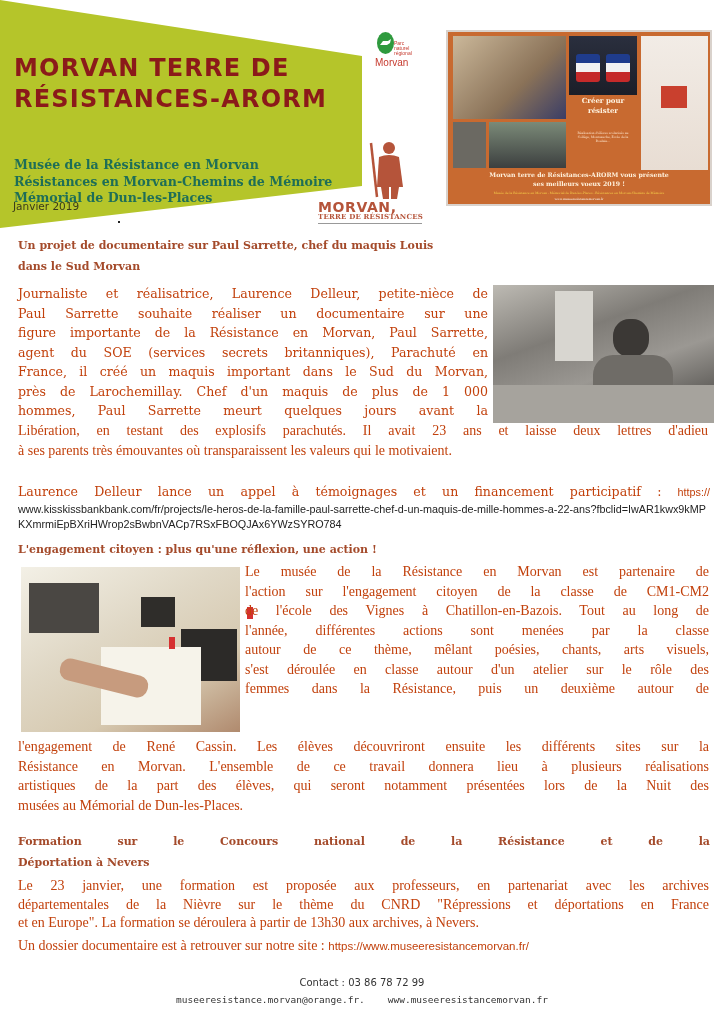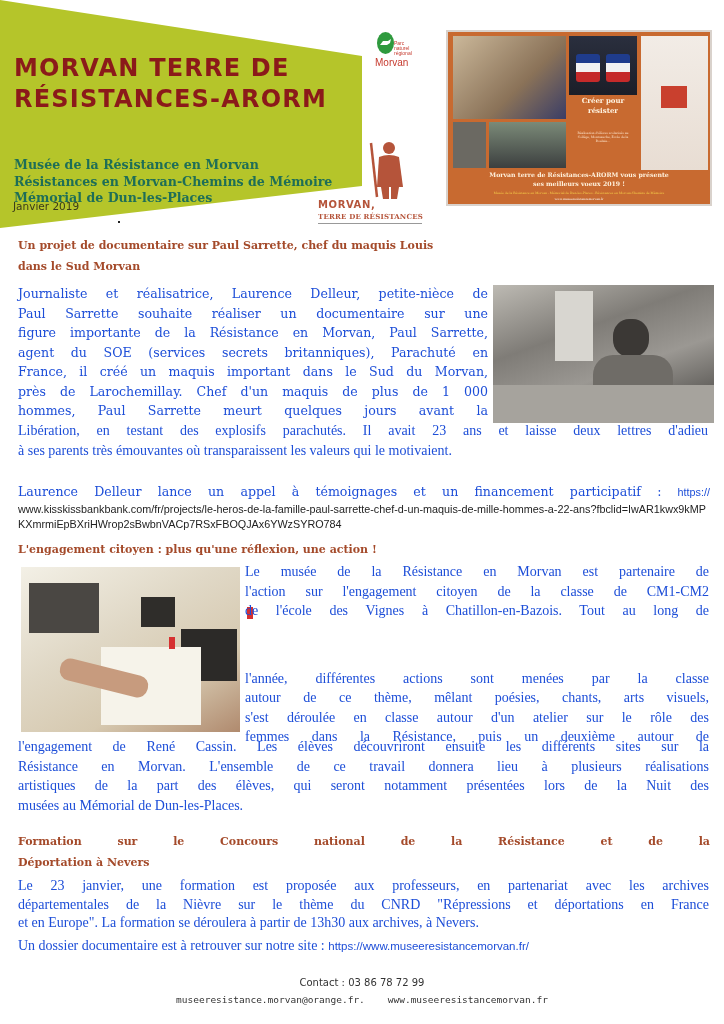--- a/index.html
+++ b/index.html
@@ -30,21 +30,21 @@
 
   
   .parc-logo { position: absolute; left: 370px; top: 30px; width: 38px; height: 50px; }
   .parc-circle { position: absolute; left: 7px; top: 2px; width: 17px; height: 22px; border-radius: 50%; background: #2f9a3e; }
   .parc-label-small { position: absolute; left: 24px; top: 11px; font-family: "Liberation Sans", sans-serif; font-size: 5px; color: #c63a2e; line-height: 5px; }
   .parc-label-big { position: absolute; left: 5px; top: 27px; font-family: "Liberation Sans", sans-serif; font-size: 10px; color: #c63a2e; }
 
   
   .mtr-logo { position: absolute; left: 316px; top: 135px; width: 110px; height: 92px; }
   .mtr-figure { position: absolute; left: 47px; top: 4px; width: 44px; height: 60px; }
-  .mtr-name { position: absolute; left: 2px; top: 64px; font-family: "DejaVu Sans", sans-serif; font-weight: bold; font-size: 10px; color: #b5543a; letter-spacing: 0.6px; }
+  .mtr-name { position: absolute; left: 2px; top: 64px; font-family: "DejaVu Sans", sans-serif; font-weight: bold; font-size: 14px; color: #b5543a; letter-spacing: 0.6px; }
   .mtr-sub { position: absolute; left: 2px; top: 77px; font-family: "DejaVu Serif", serif; font-weight: bold; font-size: 7px; color: #b5543a; letter-spacing: 0.2px; }
   .mtr-line { position: absolute; left: 2px; top: 88px; width: 104px; height: 1px; background: #999; }
 
   
   .card { position: absolute; left: 446px; top: 30px; width: 266px; height: 176px; background: #c86a30; border: 2px solid #d9d2cc; }
   .card-photo { position: absolute; }
   .card-photo.p1 { left: 5px; top: 4px; width: 113px; height: 83px; background: linear-gradient(135deg,#cbb89a,#8a7258 60%,#3a3d66); }
   .card-photo.p2 { left: 121px; top: 4px; width: 68px; height: 59px; background: linear-gradient(180deg,#2a2f3e,#1b1e28); }
   .card-photo.p3 { left: 193px; top: 4px; width: 67px; height: 134px; background: linear-gradient(180deg,#f2ece6,#e8ddd3); }
   .card-photo.p4 { left: 5px; top: 90px; width: 33px; height: 46px; background: #6b6962; }
@@ -57,21 +57,21 @@
   .card-url { position: absolute; left: 4px; top: 165px; width: 254px; text-align: center; font-size: 3px; color: #ffffff; }
 
   
   .h {
     position: absolute; left: 18px;
     font-family: "DejaVu Serif", serif; font-weight: bold; color: #a44a2a;
     font-size: 11px; line-height: 21px;
   }
   .p {
     position: absolute;
-    font-family: "DejaVu Serif", serif; font-size: 12.6px; line-height: 19.5px; color: #1d4ed8;
+    font-family: "DejaVu Serif", serif; font-size: 12.6px; line-height: 19.5px; color: #c2410c;
     text-align: justify;
   }
   .p.cond { font-family: "Liberation Serif", serif; font-size: 14px; line-height: 19.5px; }
   .link-small { font-family: "Liberation Sans", sans-serif; font-size: 10.8px; }
   .url-block { position: absolute; left: 18px; top: 502px; width: 690px; font-family: "Liberation Sans", sans-serif; font-size: 10.8px; line-height: 15px; color: #222; word-break: break-all; }
 
   .photo { position: absolute; }
   .photo.sarrette { left: 493px; top: 285px; width: 221px; height: 138px; background: linear-gradient(160deg,#bdbab3 0%,#7f7c77 35%,#9b9893 60%,#3e3c39 100%); }
   .photo.class { left: 21px; top: 567px; width: 219px; height: 165px; background: linear-gradient(150deg,#f3f0e6 0%,#e0d8c6 40%,#d6c9b0 70%,#b08a6e 100%); }
   .ph-inner { position: absolute; }
@@ -181,21 +181,21 @@
   <div class="ph-inner" style="left:80px;top:80px;width:100px;height:78px;background:#f6f3ea;"></div>
   <div class="ph-inner" style="left:38px;top:100px;width:90px;height:22px;background:#c79b7e;border-radius:10px;transform:rotate(14deg);"></div>
   <div class="ph-inner" style="left:148px;top:70px;width:6px;height:12px;background:#d63030;"></div>
   <div class="ph-inner" style="left:226px;top:40px;width:6px;height:12px;background:#d63030;"></div>
 </div>
 
 <div class="p cond" style="left:245px; top:562px; width:464px;">
   <div style="text-align-last:justify;">Le musée de la Résistance en Morvan est partenaire de</div>
   <div style="text-align-last:justify;">l'action sur l'engagement citoyen de la classe de CM1-CM2</div>
   <div style="text-align-last:justify;">de l'école des Vignes à Chatillon-en-Bazois. Tout au long de</div>
-  <div style="text-align-last:justify;margin-top:48px;" class="">l'année, différentes actions sont menées par la classe</div>
+  <div style="text-align-last:justify;" class="">l'année, différentes actions sont menées par la classe</div>
   <div style="text-align-last:justify;">autour de ce thème, mêlant poésies, chants, arts visuels,</div>
   <div style="text-align-last:justify;">s'est déroulée en classe autour d'un atelier sur le rôle des</div>
   <div style="text-align-last:justify;">femmes dans la Résistance, puis un deuxième autour de</div>
 </div>
 
 <div class="p cond" style="left:18px; top:737px; width:691px;">
   <div style="text-align-last:justify;">l'engagement de René Cassin. Les élèves découvriront ensuite les différents sites sur la</div>
   <div style="text-align-last:justify;">Résistance en Morvan. L'ensemble de ce travail donnera lieu à plusieurs réalisations</div>
   <div style="text-align-last:justify;">artistiques de la part des élèves, qui seront notamment présentées lors de la Nuit des</div>
   <div>musées au Mémorial de Dun-les-Places.</div>

